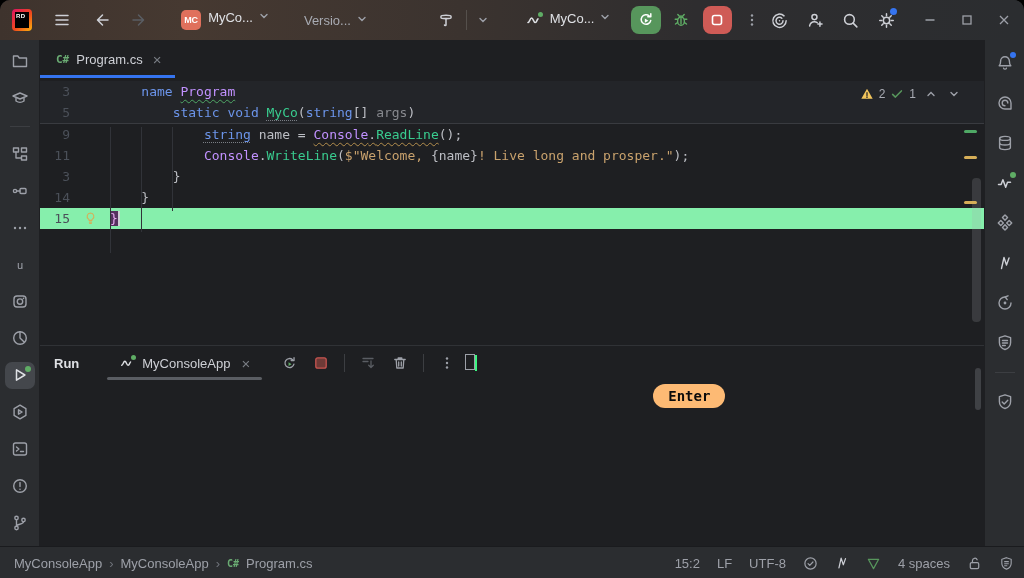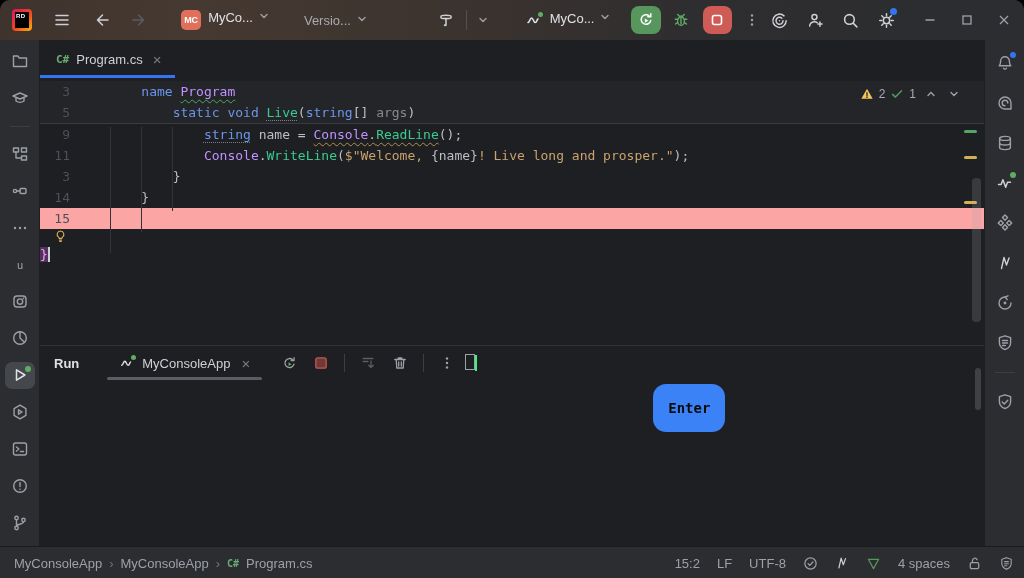--- a/index.html
+++ b/index.html
@@ -44,21 +44,21 @@
   .tab{display:flex;align-items:center;padding:0 14px 0 16px;position:relative;font-size:13px;color:#ced0d6;}
   .tab.active::after{content:"";position:absolute;left:0;right:0;bottom:0;height:3px;background:#3574f0;}
   .csharp{color:#6aab73;font-weight:bold;font-size:11px;margin-right:7px;font-family:"DejaVu Sans Mono",monospace;}
   .tab-close{margin-left:10px;color:#7a7e85;font-size:15px;line-height:1;}
 
   
   .editor{position:relative;height:267px;background:#1e1f22;font-family:"DejaVu Sans Mono",monospace;font-size:13px;overflow:hidden;}
   .lines{padding-top:3px;}
   .ln{display:flex;height:21px;line-height:21px;white-space:pre;}
   .ln.sticky{background:#232529;}
-  .ln.current{background:#fca5a5;flex-direction:column;}
+  .ln.current{background:#86efac;}
   .num{width:30px;text-align:right;color:#4b5059;flex:none;}
   .slot{width:40px;flex:none;display:flex;align-items:center;justify-content:center;}
   .codeln{flex:1;}
   .sticky-sep{height:1px;background:#393b40;}
   .kw{color:#6c95eb;} .cls{color:#c191ff;} .mth{color:#39cc8f;} .str{color:#c9a26d;}
   .pn{color:#bcbec4;} .prm{color:#87898e;} .v{color:#bcbec4;}
   .u-green{text-decoration:underline wavy #4fa865 1px;text-underline-offset:3px;}
   .u-yellow{text-decoration:underline wavy #b38e4d 1px;text-underline-offset:3px;}
   .u-dotted{text-decoration:underline dotted #7a7e85 1px;text-underline-offset:3px;}
   .brace{background:#56305f;color:#e7aaf0;}
@@ -74,22 +74,22 @@
   .run-tabs{height:34px;display:flex;align-items:stretch;padding-left:14px;font-size:13px;}
   .run-title{display:flex;align-items:center;font-weight:bold;color:#dfe1e5;margin-right:28px;}
   .run-tab{display:flex;align-items:center;gap:7px;position:relative;padding:0 12px;color:#ced0d6;}
   .run-tab::after{content:"";position:absolute;left:0;right:0;bottom:0;height:3px;background:#5a5d63;border-radius:2px;}
   .run-toolbar{height:34px;display:flex;align-items:center;padding-left:14px;gap:6px;}
   .rt-btn{width:26px;height:24px;display:flex;align-items:center;justify-content:center;background:none;border:none;border-radius:5px;padding:0;}
   .rt-sep{width:1px;height:18px;background:#3c3e42;margin:0 4px;}
   .console{flex:1;position:relative;font-family:"DejaVu Sans Mono",monospace;font-size:13px;color:#bdbec4;padding:8px 0 0 5px;}
   .caret-box{display:inline-block;width:8px;height:14px;border:1px solid #9da0a8;vertical-align:-3px;}
   .caret-bar{display:inline-block;width:2px;height:16px;background:#3cf581;vertical-align:-4px;}
-  .enter-pill{display:inline-block;margin:13px 0 0 188px;background:#3b82f6;color:#0b0b0b;
-    font-family:"DejaVu Sans Mono",monospace;font-weight:bold;font-size:14px;padding:16px 15px;border-radius:13px;border:none;}
+  .enter-pill{display:inline-block;margin:13px 0 0 188px;background:#fdba74;color:#0b0b0b;
+    font-family:"DejaVu Sans Mono",monospace;font-weight:bold;font-size:14px;padding:4px 15px;border-radius:13px;border:none;}
   .console-thumb{position:absolute;right:3px;top:22px;width:6px;height:42px;background:rgba(164,168,176,.25);border-radius:3px;}
 
   
   .statusbar{height:32px;background:#2b2d30;border-top:1px solid #1a1b1e;display:flex;align-items:center;
     font-size:13px;color:#9da0a8;padding:0 10px 0 14px;}
   .crumb-sep{margin:0 7px;color:#6f737a;}
   .sb-right{margin-left:auto;display:flex;align-items:center;gap:17px;justify-content:flex-end;}
   .pill{border:1px solid #4e8f5a;color:#62b46b;border-radius:12px;padding:2px 11px;font-size:13px;}
 </style>
 </head>
@@ -387,21 +387,21 @@
         <div class="tab active">
           <span class="csharp">C#</span>
           <span>Program.cs</span>
           <span class="tab-close">×</span>
         </div>
       </div>
 
       <div class="editor">
         <div class="lines" id="code-lines">
             <div class="ln sticky"><span class="num">3</span><span class="slot"></span><span class="codeln">    <span class="kw">name </span><span class="cls u-green">Program</span></span></div>
-            <div class="ln sticky"><span class="num">5</span><span class="slot"></span><span class="codeln">        <span class="kw">static void </span><span class="mth u-dotted">Live</span><span class="pn">(</span><span class="kw">string</span><span class="pn">[] </span><span class="prm">args</span><span class="pn">)</span></span></div>
+            <div class="ln sticky"><span class="num">5</span><span class="slot"></span><span class="codeln">        <span class="kw">static void </span><span class="mth u-dotted">MyCo</span><span class="pn">(</span><span class="kw">string</span><span class="pn">[] </span><span class="prm">args</span><span class="pn">)</span></span></div>
             <div class="sticky-sep"></div>
             <div class="ln"><span class="num">9</span><span class="slot"></span><span class="codeln">            <span class="kw u-dotted">string</span><span class="pn"> name = </span><span class="cls u-yellow">Console</span><span class="pn u-yellow">.</span><span class="mth u-yellow">ReadLine</span><span class="pn">();</span></span></div>
             <div class="ln"><span class="num">11</span><span class="slot"></span><span class="codeln">            <span class="cls">Console</span><span class="pn">.</span><span class="mth">WriteLine</span><span class="pn">(</span><span class="str">$"Welcome, </span><span class="pn">{</span><span class="v">name</span><span class="pn">}</span><span class="str">! Live long and prosper."</span><span class="pn">);</span></span></div>
             <div class="ln"><span class="num">3</span><span class="slot"></span><span class="codeln">        <span class="pn">}</span></span></div>
             <div class="ln"><span class="num">14</span><span class="slot"></span><span class="codeln">    <span class="pn">}</span></span></div>
             <div class="ln current"><span class="num">15</span><span class="slot"><svg width="15" height="15" viewBox="0 0 16 16" fill="none" stroke="#d6ae58" stroke-width="1.2" stroke-linecap="round">
                   <path d="M8 2.2a3.6 3.6 0 0 1 2.1 6.5c-.5.4-.7.9-.7 1.3H6.6c0-.4-.2-.9-.7-1.3A3.6 3.6 0 0 1 8 2.2z"></path>
                   <path d="M6.8 11.8h2.4M7.1 13.3h1.8"></path>
                 </svg></span><span class="codeln"><span class="brace">}</span><span class="caret-ed"></span></span></div>
           </div>

